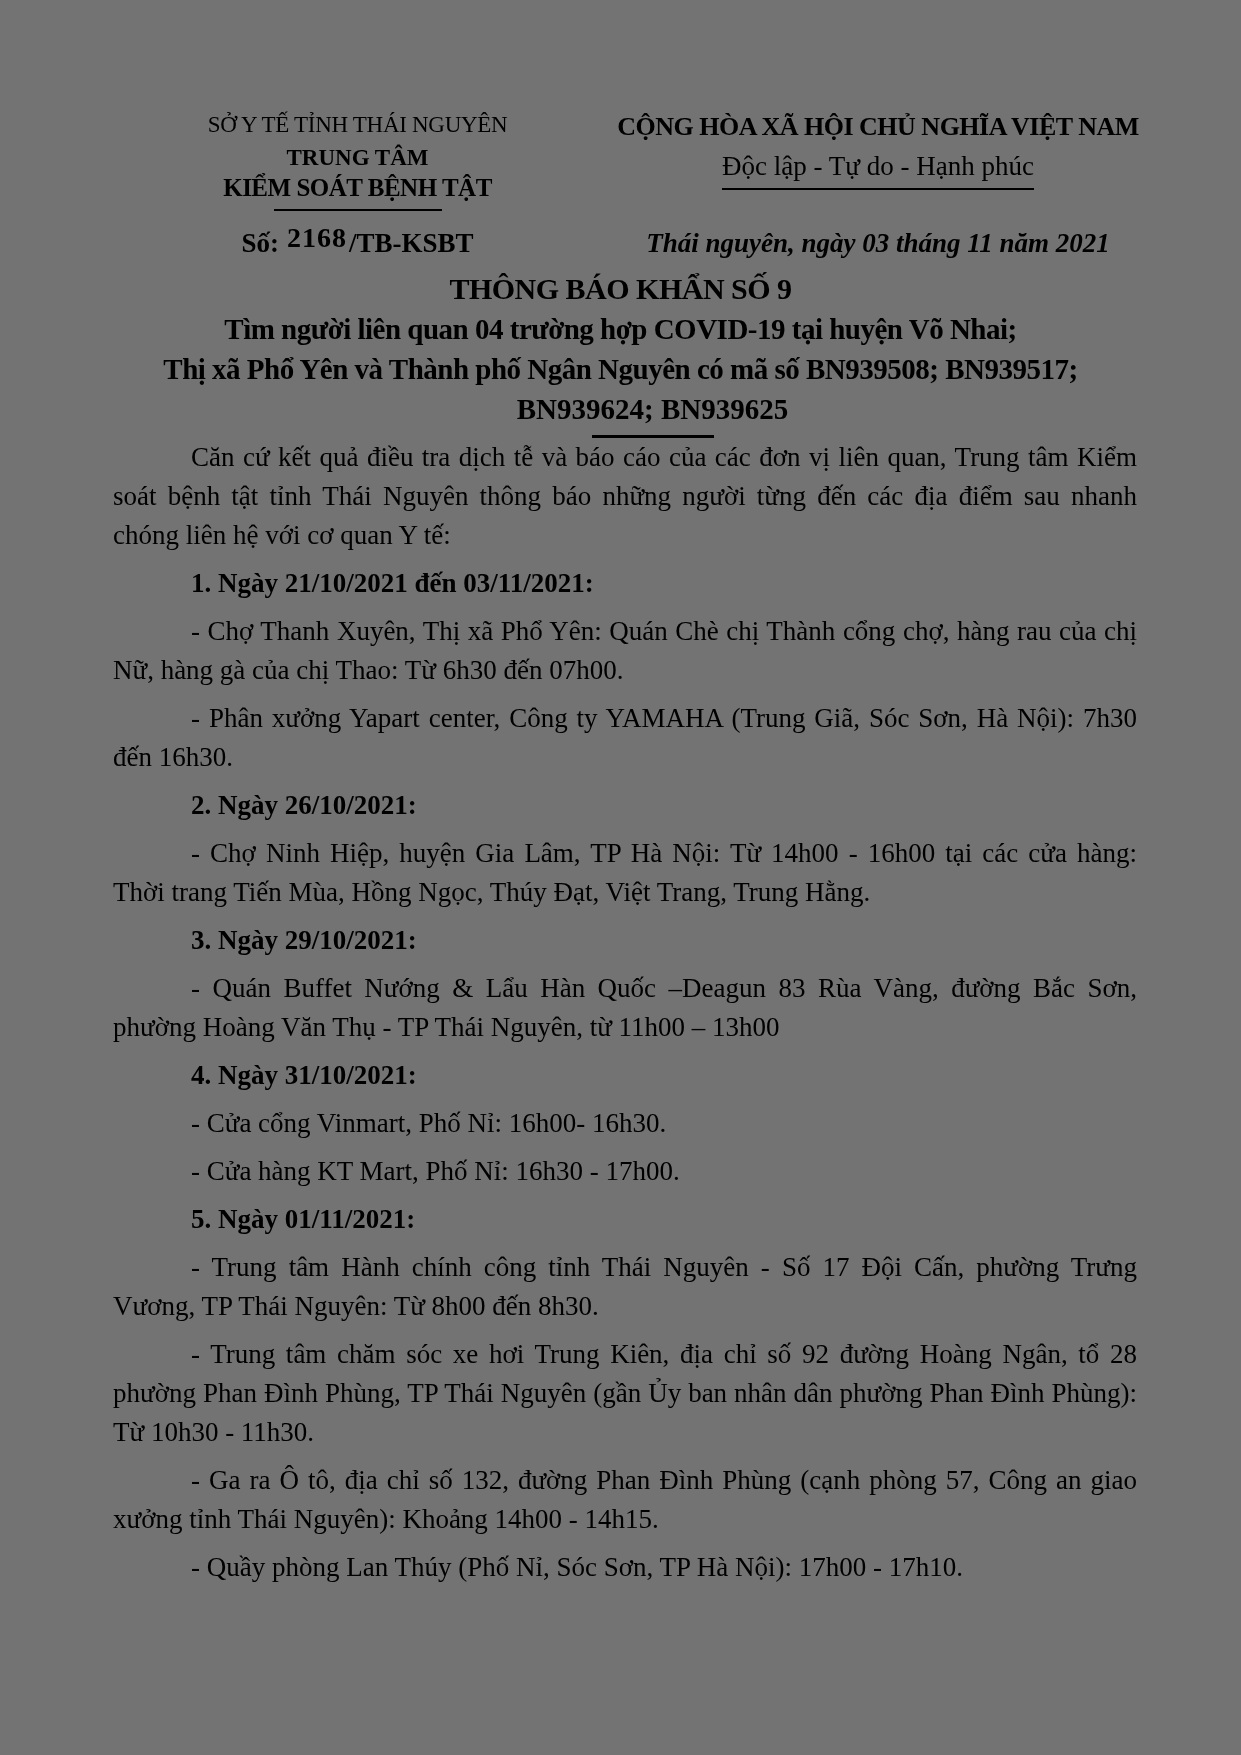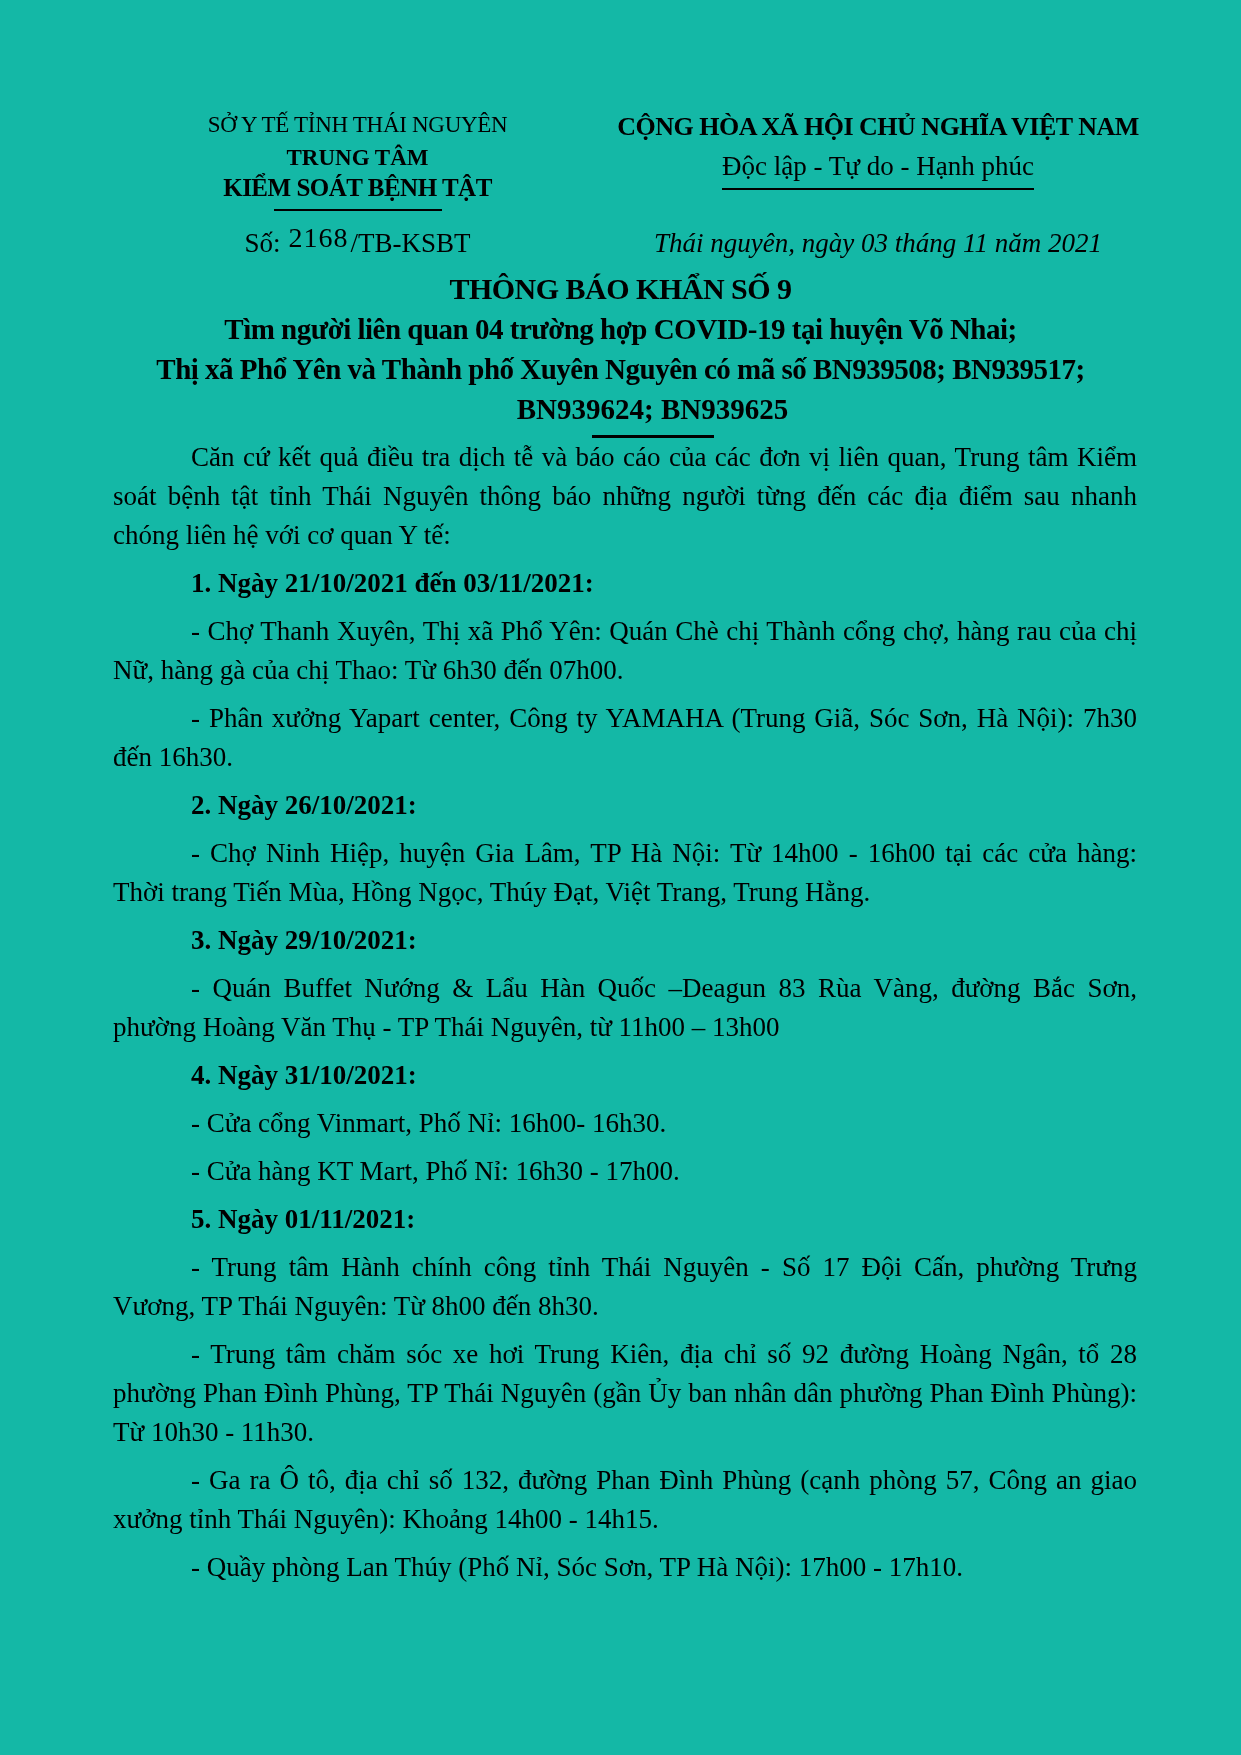--- a/index.html
+++ b/index.html
@@ -1,38 +1,38 @@
 <!DOCTYPE html>
 <html><head>
 <meta charset="utf-8">
 <style>
   html, body { margin:0; padding:0; background:#e8e8e8; }
   .page {
     position: relative;
     width: 1241px; height: 1755px;
     margin: 0 auto;
-    background: #14b8a6;
+    background: #737373;
     color: #000000;
     font-family: "Liberation Serif", "DejaVu Serif", serif;
     box-sizing: border-box;
     padding-top: 112px;
     overflow: hidden;
   }
   .header { display:flex; padding:0 100px; }
   .h-left { width:515px; text-align:center; }
   .h-left-l1 { font-size:23px; letter-spacing:-0.3px; white-space:nowrap; }
   .h-left-l2 { font-size:23px; font-weight:bold; margin-top:7px; }
   .h-left-l3 { font-size:25px; font-weight:bold; margin-top:3px; letter-spacing:-0.5px; white-space:nowrap; }
   .h-left-rule { width:168px; border-top:2px solid #000; margin:7px auto 0; }
   .h-right { flex:1; text-align:center; }
   .h-right-l1 { font-size:26px; font-weight:bold; letter-spacing:-0.5px; white-space:nowrap; }
   .h-right-l2 { font-size:27px; font-weight:normal; margin-top:9px; }
   .h-right-rule { width:312px; border-top:2px solid #000; margin:6px auto 0; }
 
-  .row2 { display:flex; padding:0 100px; margin-top:16px; align-items:baseline; }
+  .row2 { display:flex; padding:0 100px; margin-top:16px; align-items:baseline;font-weight:bold; }
   .doc-no { width:515px; text-align:center; font-size:27px; }
   .doc-no .num { font-size:28px; position:relative; top:-5px; margin:0 2px 0 8px; letter-spacing:1px; }
   .date-line { flex:1; text-align:center; font-style:italic; font-size:27px; }
 
   .title-block { text-align:center; font-weight:bold; margin-top:13px; }
   .title-main { font-size:30px; letter-spacing:-0.5px; }
   .title-sub  { font-size:29px; margin-top:7px; letter-spacing:-0.5px; }
   .title-sub-last { font-size:29px; margin-top:7px; transform:translateX(32px); }
   .title-divider { width:122px; border-top:3px solid #000; margin:9px auto 0; transform:translateX(32px); }
 
@@ -62,21 +62,21 @@
   <div class="row2">
     <div class="doc-no">
       <span>Số:</span><span class="num">2168</span><span>/TB-KSBT</span>
     </div>
     <div class="date-line">Thái nguyên, ngày 03 tháng 11 năm 2021</div>
   </div>
 
   <div class="title-block">
     <div class="title-main">THÔNG BÁO KHẨN SỐ 9</div>
     <div class="title-sub">Tìm người liên quan 04 trường hợp COVID-19 tại huyện Võ Nhai;</div>
-    <div class="title-sub">Thị xã Phổ Yên và Thành phố Xuyên Nguyên có mã số BN939508; BN939517;</div>
+    <div class="title-sub">Thị xã Phổ Yên và Thành phố Ngân Nguyên có mã số BN939508; BN939517;</div>
     <div class="title-sub-last">BN939624; BN939625</div>
     <div class="title-divider"></div>
   </div>
 
   <div class="doc-body">
     <p>Căn cứ kết quả điều tra dịch tễ và báo cáo của các đơn vị liên quan, Trung tâm Kiểm soát bệnh tật tỉnh Thái Nguyên thông báo những người từng đến các địa điểm sau nhanh chóng liên hệ với cơ quan Y tế:</p>
 
     <p class="sec-heading">1. Ngày 21/10/2021 đến 03/11/2021:</p>
     <p>- Chợ Thanh Xuyên, Thị xã Phổ Yên: Quán Chè chị Thành cổng chợ, hàng rau của chị Nữ, hàng gà của chị Thao: Từ 6h30 đến 07h00.</p>
     <p>- Phân xưởng Yapart center, Công ty YAMAHA (Trung Giã, Sóc Sơn, Hà Nội): 7h30 đến 16h30.</p>

